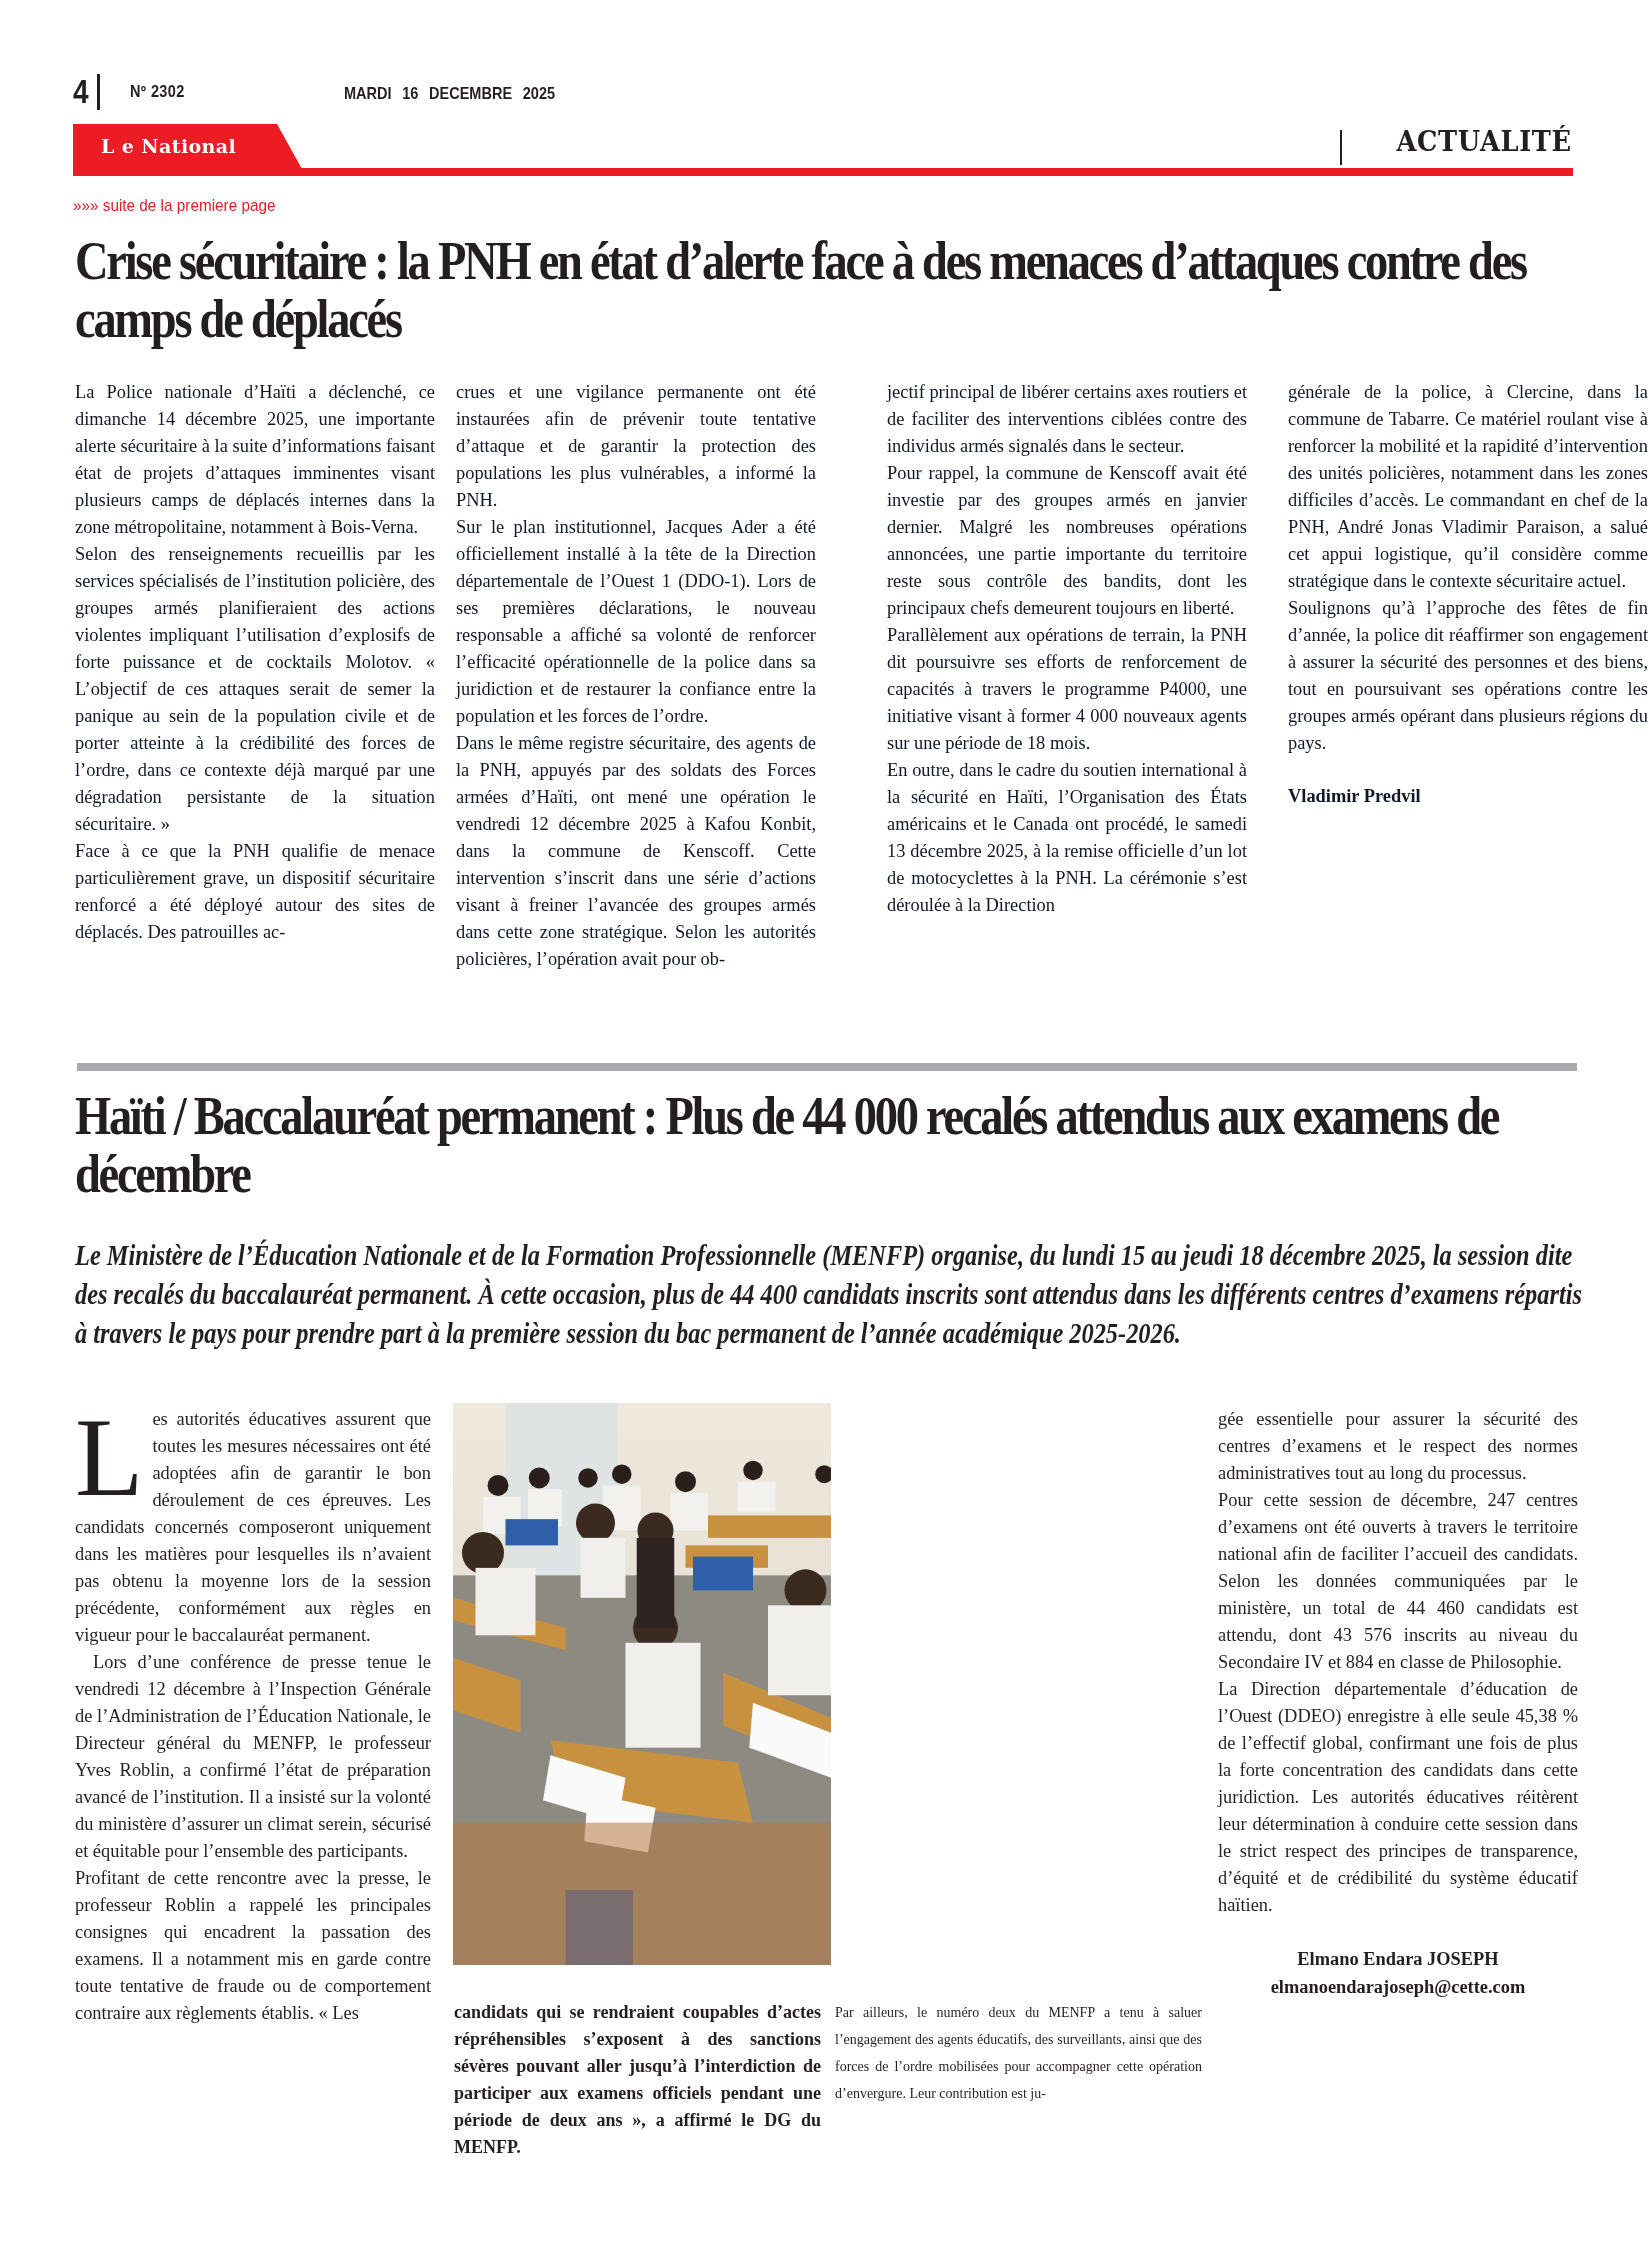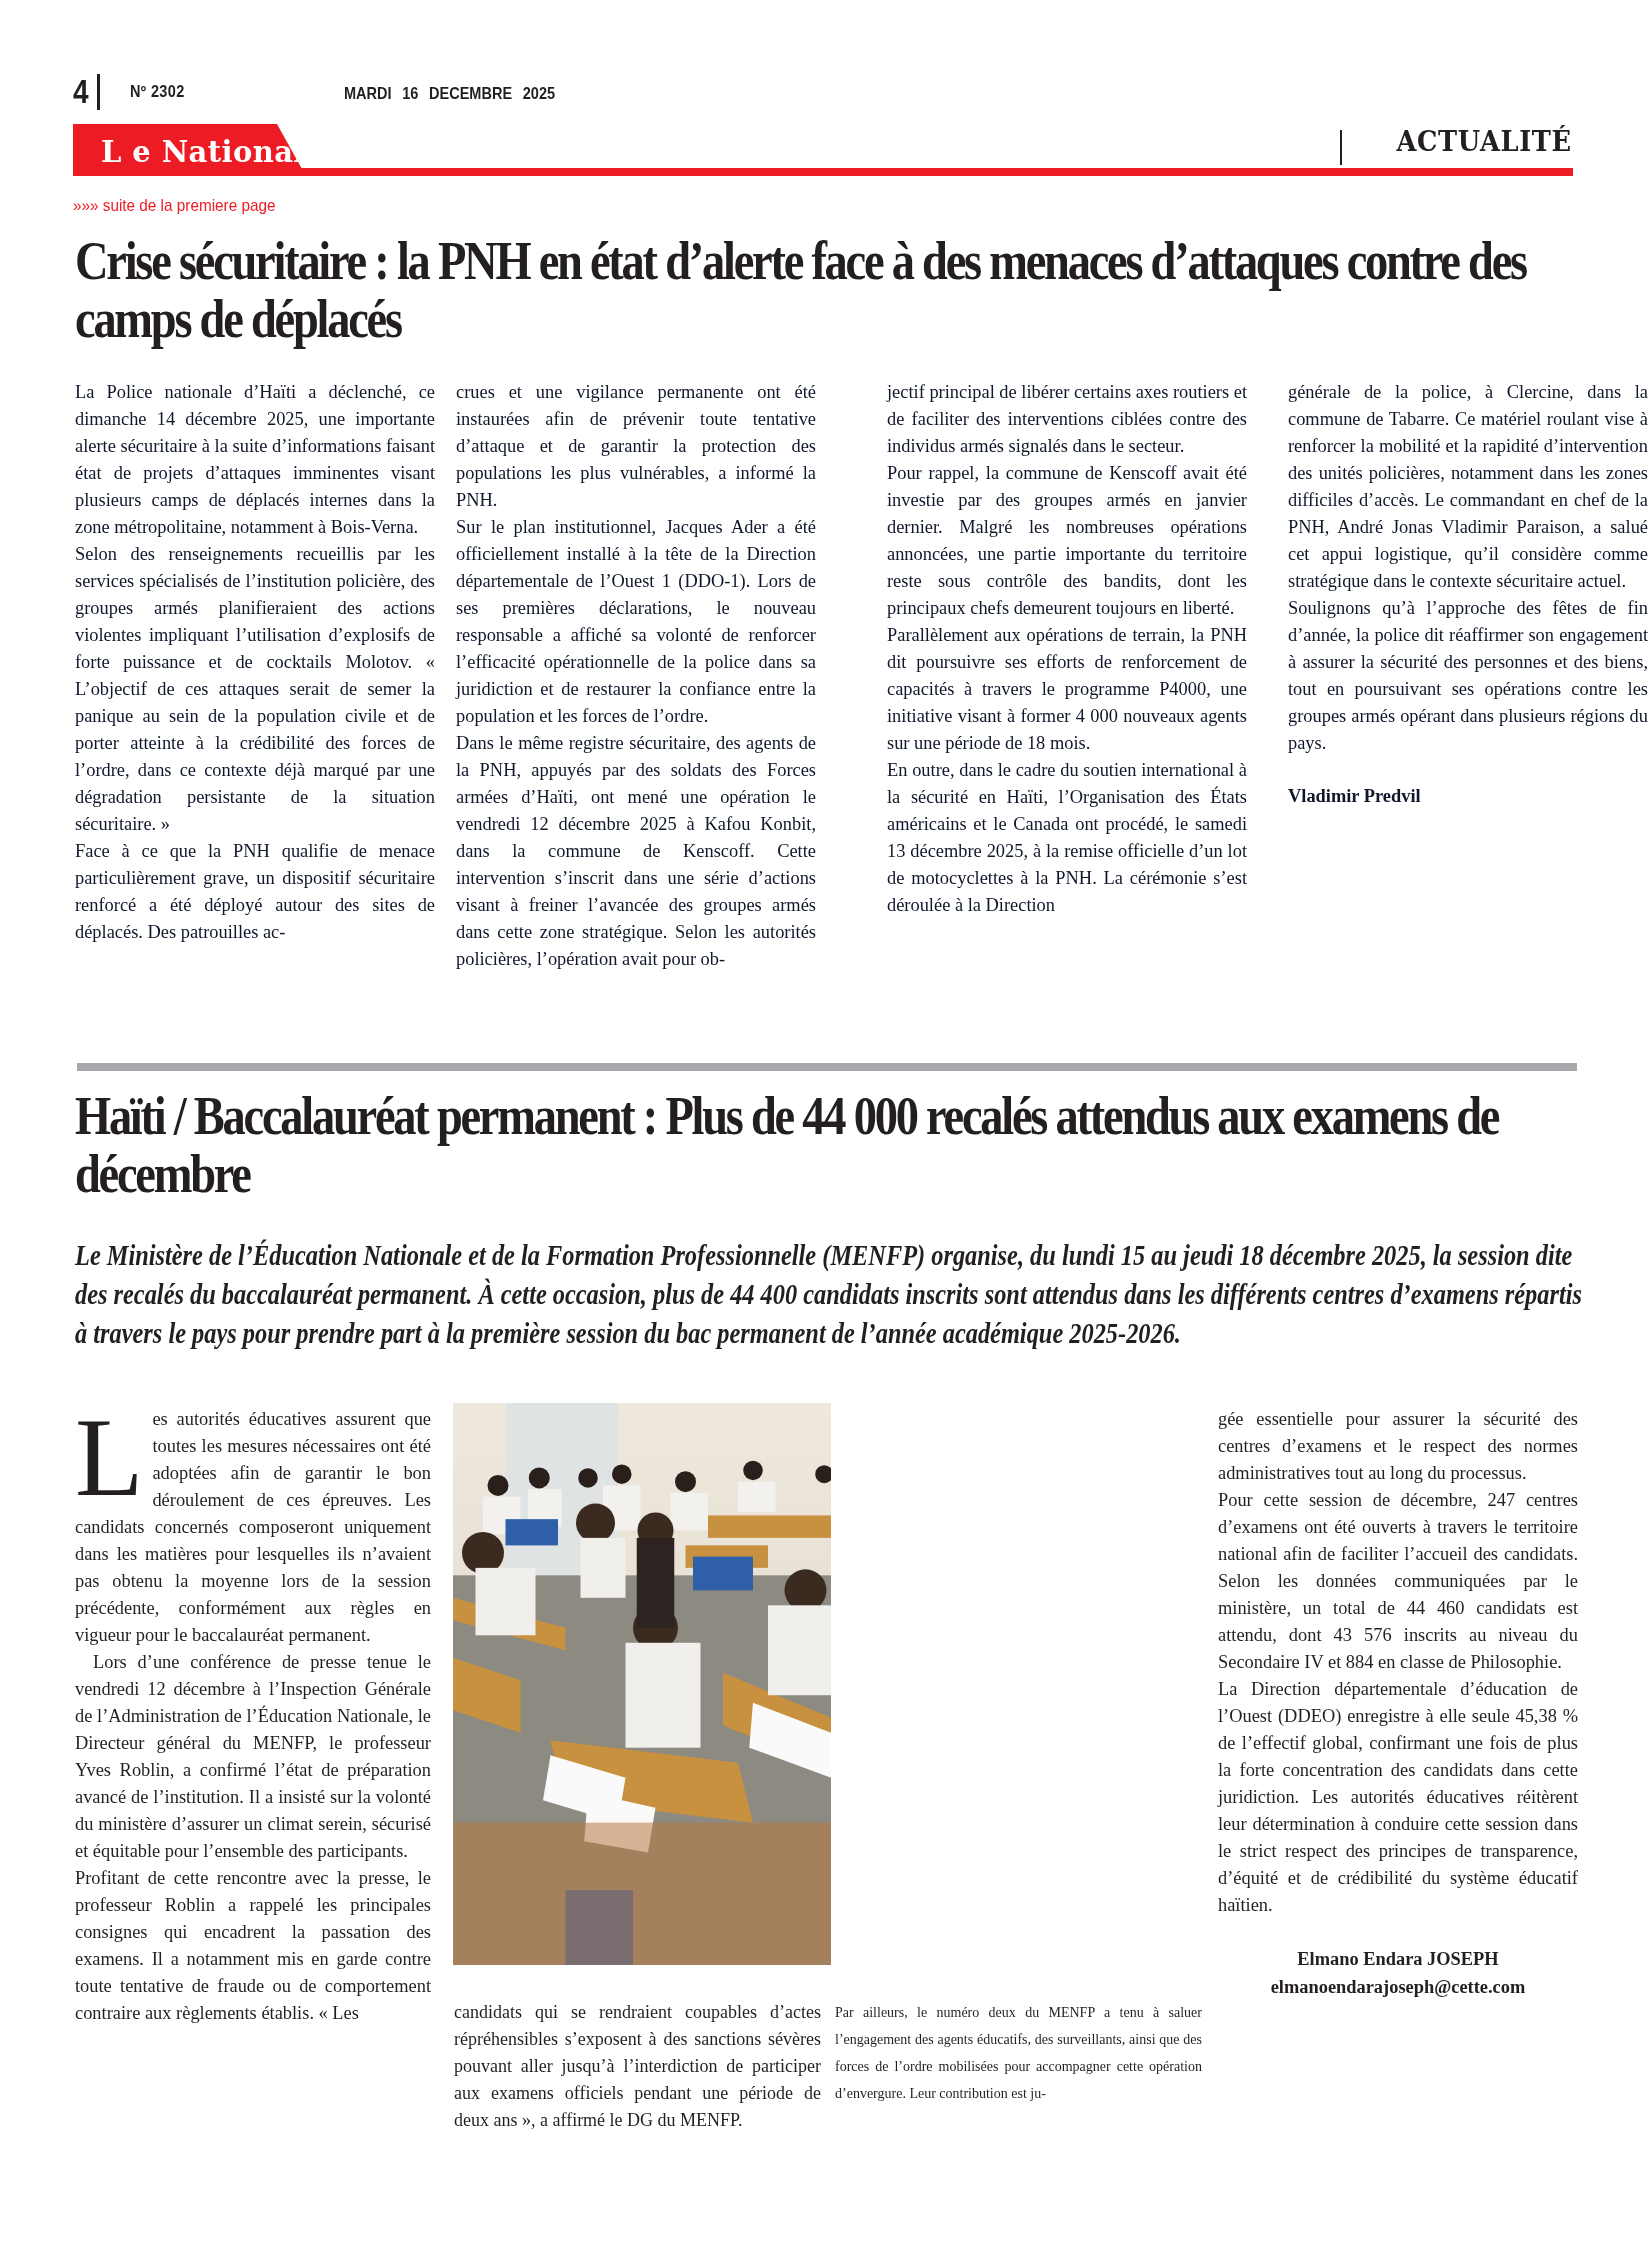--- a/index.html
+++ b/index.html
@@ -9,21 +9,21 @@
   .folio { position: absolute; top: 73px; left: 73px; height: 37px; display: flex; align-items: center; }
   .page-num { font-family: "Liberation Sans", sans-serif; font-weight: bold; font-size: 33px; transform: scaleX(0.85); transform-origin: left center; }
   .folio-bar { width: 3px; height: 36px; background: #231f20; margin-left: 6px; margin-right: 30px; }
   .issue { font-family: "Liberation Sans", sans-serif; font-weight: bold; font-size: 16.5px; letter-spacing: 0.4px; transform: scaleX(0.88); transform-origin: left center; }
   .date { position: absolute; left: 271px; font-family: "Liberation Sans", sans-serif; font-weight: bold; font-size: 16.5px; word-spacing: 7.5px; transform: scaleX(0.88); transform-origin: left center; white-space: nowrap; top: 10.5px; }
 
   
   .brand-bar { position: absolute; top: 124px; left: 73px; width: 1500px; height: 52px; }
   .brand-tab { position: absolute; left: 0; top: 0; height: 52px; width: 229px; background: #ed1c24;
                clip-path: polygon(0 0, 204px 0, 229px 45px, 229px 52px, 0 52px); }
-  .brand-name { position: absolute; left: 28px; top: 11.2px; color: #fff; font-family: "DejaVu Serif", serif; font-weight: bold; font-size: 29px; letter-spacing: 0.4px; }
+  .brand-name { position: absolute; left: 28px; top: 11.2px; color: #fff; font-family: "DejaVu Serif", serif; font-weight: bold; font-size: 19px; letter-spacing: 0.4px; }
   .brand-line { position: absolute; left: 150px; right: 0; bottom: 0; height: 8.2px; background: #ed1c24; }
   .section-sep { position: absolute; left: 1267px; top: 6px; width: 2.2px; height: 35px; background: #231f20; }
   .section-name { position: absolute; right: 1.5px; top: 0; font-family: "DejaVu Serif", serif; font-weight: bold; font-size: 28.5px; letter-spacing: 0.7px; transform: scaleX(0.9); transform-origin: right center; }
 
   .kicker { position: absolute; top: 196px; left: 73px; color: #ed1c24; font-family: "Liberation Sans", sans-serif; font-size: 17px; transform: scaleX(0.9); transform-origin: left center; }
 
   
   .headline { position: absolute; left: 75px; font-family: "Liberation Serif", serif; font-weight: bold; font-size: 54px; line-height: 58px; letter-spacing: -2.6px; color: #231f20; transform: scaleX(0.86); transform-origin: left top; width: 1725px; }
   .h1 { top: 232px; }
   .h2 { top: 1087px; }
@@ -38,21 +38,21 @@
   .a1.c4 { left: 1288px; }
   .byline { font-weight: bold; margin-top: 25.5px !important; text-align: left; }
 
   .rule-gray { position: absolute; top: 1063px; left: 77px; width: 1500px; height: 8.2px; background: #a7a9ac; }
 
   .standfirst { position: absolute; top: 1236px; left: 75px; width: 1770px; font-family: "Liberation Serif", serif; font-style: italic; font-weight: bold; font-size: 28.5px; line-height: 39px; transform: scaleX(0.855); transform-origin: left top; color: #231f20; }
 
   .a2 { position: absolute; font-family: "Liberation Serif", serif; font-size: 18.4px; line-height: 27px; text-align: justify; color: #231f20; }
   .a2 p { margin: 0; }
   .a2.c1 { left: 75px; top: 1406px; width: 356px; }
-  .a2.c2 { left: 454px; top: 1999px; width: 367px; font-size: 18px; }
+  .a2.c2 { left: 454px; top: 1999px; width: 367px; font-size: 18px; font-weight: bold; }
   .a2.c3 { left: 835px; top: 1999px; width: 367px; font-size: 14px; }
   .a2.c4 { left: 1218px; top: 1406px; width: 360px; }
   .dropcap { float: left; font-size: 112px; line-height: 90px; margin: 6px 9px 0 0; font-family: "Liberation Serif", serif; }
   .indent { text-indent: 18px; }
   .author2 { font-weight: bold; text-align: center; margin-top: 25.5px !important; line-height: 28.5px; }
 
   
   .photo { position: absolute; left: 453px; top: 1403px; width: 378px; height: 562px; overflow: hidden; background: #b9a27a; }
   .photo svg { width: 100%; height: 100%; display: block; }
 </style>

